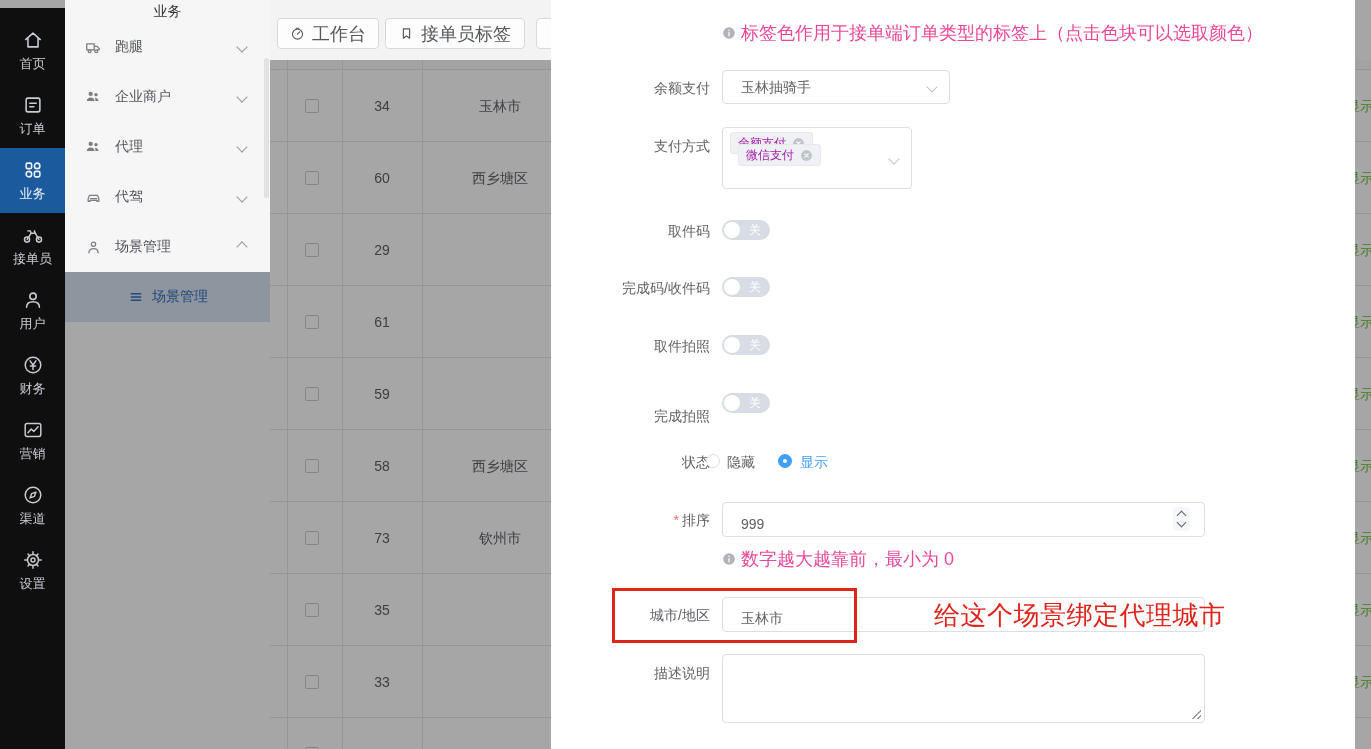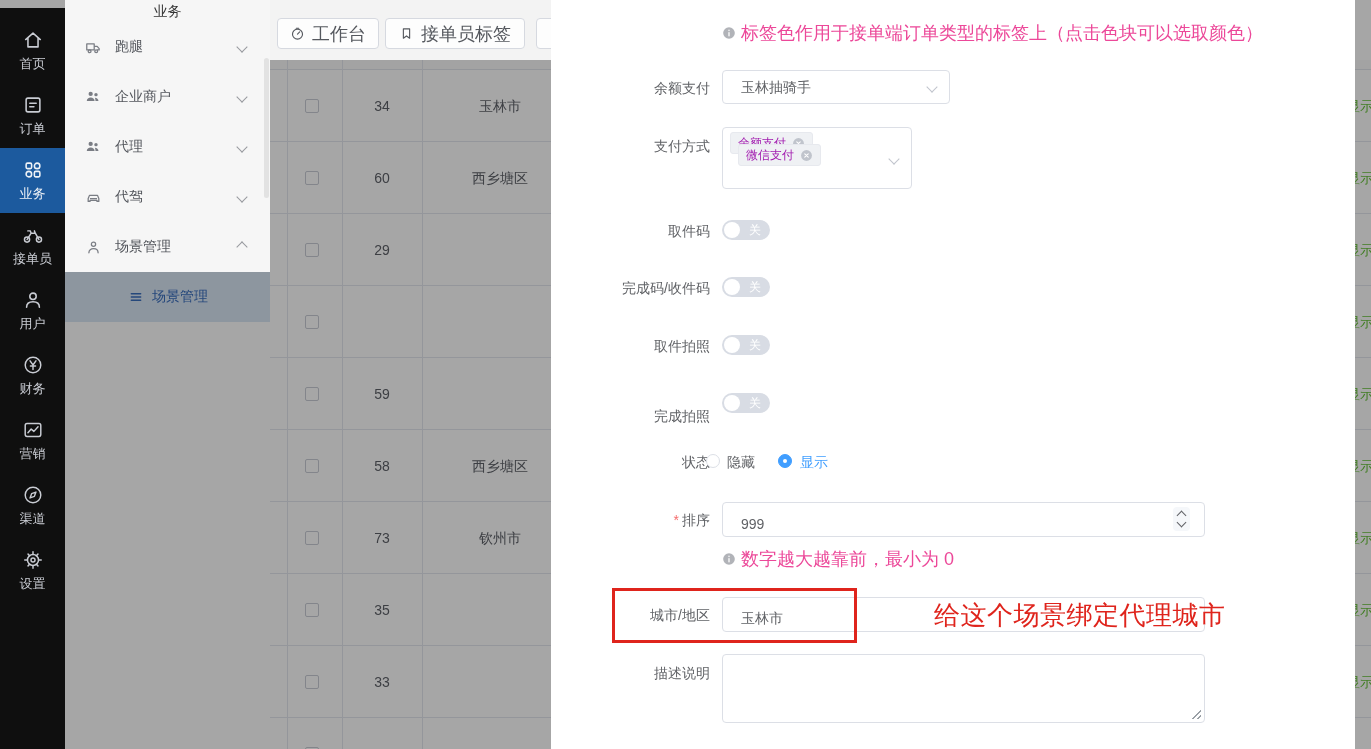--- a/index.html
+++ b/index.html
@@ -118,20 +118,21 @@
       <span class="cell-status">显示</span>
     </div>
     <div class="trow" style="top:214px">
       <span class="cb"></span>
       <span class="cell-id">29</span>
       <span class="cell-city"></span>
       <span class="cell-status">显示</span>
     </div>
     <div class="trow" style="top:286px">
       <span class="cb"></span>
+      <span class="cell-id">61</span>
       <span class="cell-city"></span>
       <span class="cell-status">显示</span>
     </div>
     <div class="trow" style="top:358px">
       <span class="cb"></span>
       <span class="cell-id">59</span>
       <span class="cell-city"></span>
       <span class="cell-status">显示</span>
     </div>
     <div class="trow" style="top:430px">

